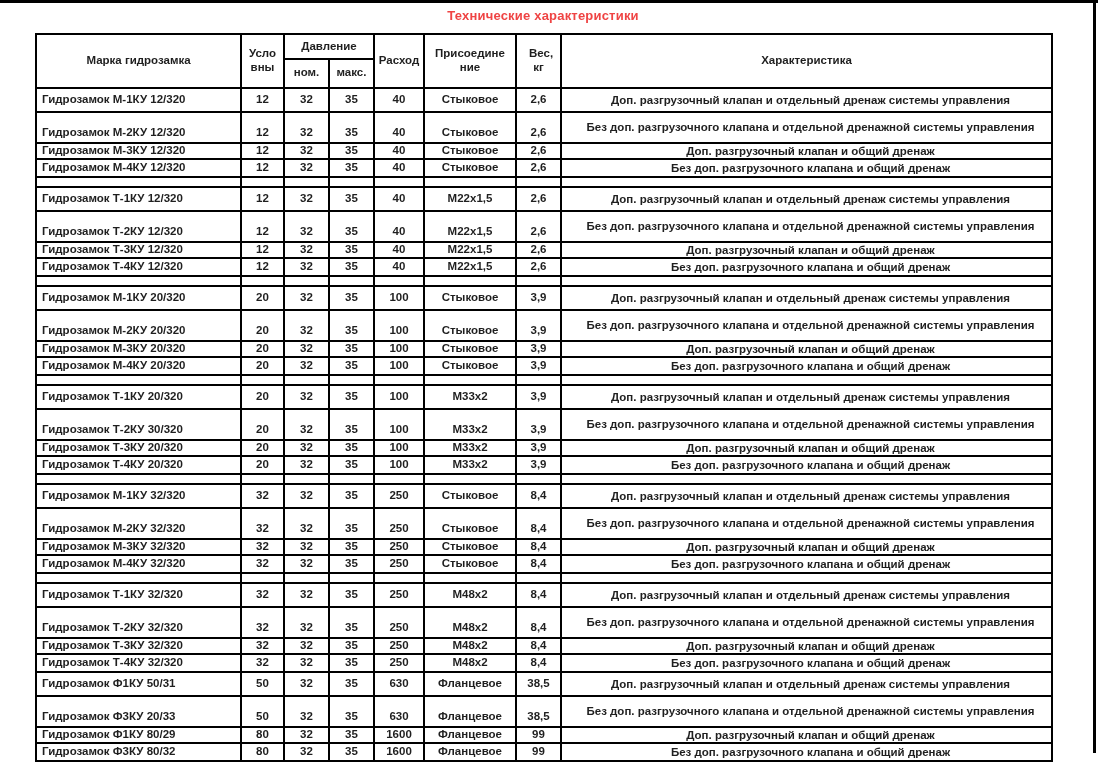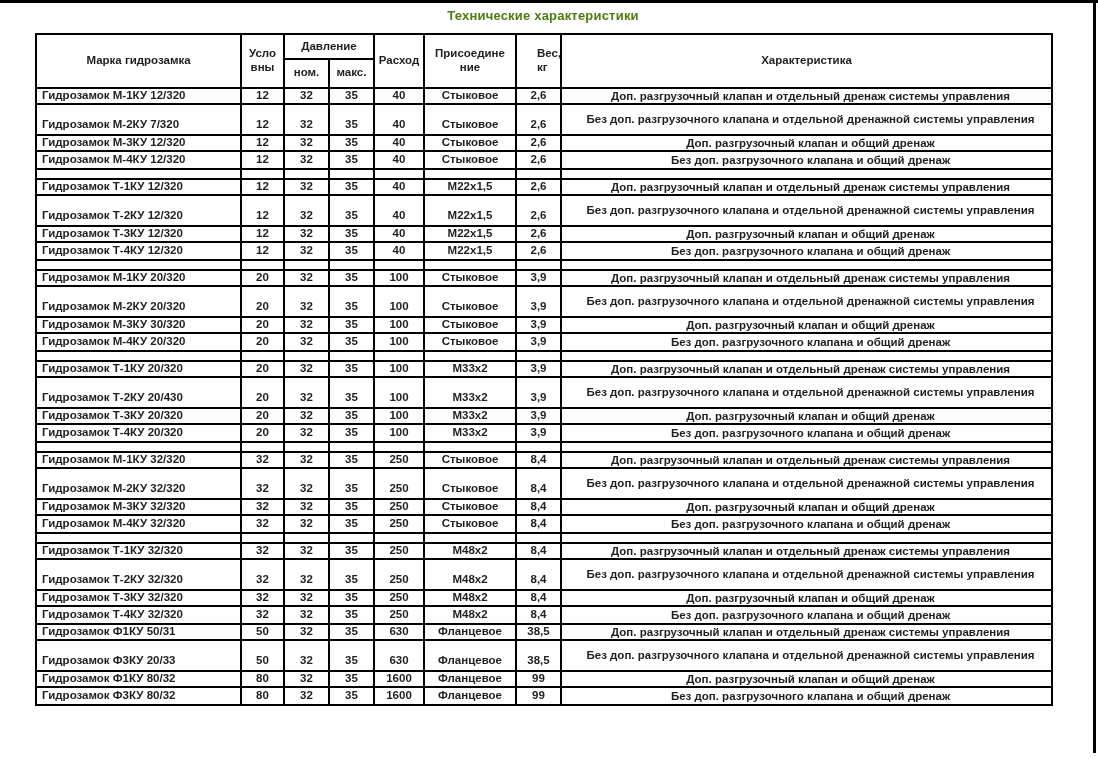--- a/index.html
+++ b/index.html
@@ -15,21 +15,21 @@
     position: absolute; left: 0; top: 0;
     width: 1098px; height: 3px; background: #000;
   }
   .frame-right {
     position: absolute; left: 1093px; top: 0;
     width: 3px; height: 753px; background: #000;
   }
   .title {
     position: absolute; left: 35px; top: 8px; width: 1016px;
     text-align: center; font-weight: bold; font-size: 13px;
-    color: #4d7c0f; letter-spacing: 0.2px;
+    color: #ef4444; letter-spacing: 0.2px;
   }
   table.specs {
     position: absolute; left: 35px; top: 33px; width: 1016px;
     border-collapse: collapse; table-layout: fixed;
   }
   .specs th, .specs td {
     border: 2px solid #000000;
     font-weight: bold;
     font-size: 11.5px;
     color: #1f1f1f;
@@ -37,23 +37,23 @@
     vertical-align: middle;
     padding: 0;
     line-height: 1.2;
     overflow: hidden;
   }
   tr.h1 th { height: 21px; }
   tr.h2 th { height: 24px; }
   th.th-du { word-break: break-all; padding: 12px 5px; }
   th.th-flow { word-break: break-all; padding: 0 0; }
   th.th-conn { word-break: break-all; padding: 0 9px; margin-left: 35px; }
-  th.th-weight { padding: 0 20px; }
-
-  tr.v1 > td { height: 16px; }
+  th.th-weight { padding: 0 12px; }
+
+  tr.v1 > td { height: 24px; }
   tr.v2 > td { height: 31px; vertical-align: bottom; padding-bottom: 2px; }
   tr.v2 > td.cell-char { vertical-align: middle; padding-bottom: 0; }
   tr.v3 > td { height: 14px; }
   tr.v4 > td { height: 18px; }
   tr.spacer > td { height: 10px; }
 
   td.cell-model { text-align: left; padding-left: 5px; }
   td.cell-char { padding-left: 8px; padding-right: 0; line-height: 14px; }
 </style>
 </head>
@@ -95,21 +95,21 @@
         <td class="cell-model">Гидрозамок М-1КУ 12/320</td>
         <td>12</td>
         <td>32</td>
         <td>35</td>
         <td>40</td>
         <td>Стыковое</td>
         <td>2,6</td>
         <td class="cell-char">Доп. разгрузочный клапан и отдельный дренаж системы управления</td>
       </tr>
       <tr class="v2">
-        <td class="cell-model">Гидрозамок М-2КУ 7/320</td>
+        <td class="cell-model">Гидрозамок М-2КУ 12/320</td>
         <td>12</td>
         <td>32</td>
         <td>35</td>
         <td>40</td>
         <td>Стыковое</td>
         <td>2,6</td>
         <td class="cell-char">Без доп. разгрузочного клапана и отдельной дренажной системы управления</td>
       </tr>
       <tr class="v3">
         <td class="cell-model">Гидрозамок М-3КУ 12/320</td>
@@ -205,21 +205,21 @@
         <td class="cell-model">Гидрозамок М-2КУ 20/320</td>
         <td>20</td>
         <td>32</td>
         <td>35</td>
         <td>100</td>
         <td>Стыковое</td>
         <td>3,9</td>
         <td class="cell-char">Без доп. разгрузочного клапана и отдельной дренажной системы управления</td>
       </tr>
       <tr class="v3">
-        <td class="cell-model">Гидрозамок М-3КУ 30/320</td>
+        <td class="cell-model">Гидрозамок М-3КУ 20/320</td>
         <td>20</td>
         <td>32</td>
         <td>35</td>
         <td>100</td>
         <td>Стыковое</td>
         <td>3,9</td>
         <td class="cell-char">Доп. разгрузочный клапан и общий дренаж</td>
       </tr>
       <tr class="v4">
         <td class="cell-model">Гидрозамок М-4КУ 20/320</td>
@@ -245,21 +245,21 @@
         <td class="cell-model">Гидрозамок Т-1КУ 20/320</td>
         <td>20</td>
         <td>32</td>
         <td>35</td>
         <td>100</td>
         <td>М33х2</td>
         <td>3,9</td>
         <td class="cell-char">Доп. разгрузочный клапан и отдельный дренаж системы управления</td>
       </tr>
       <tr class="v2">
-        <td class="cell-model">Гидрозамок Т-2КУ 20/430</td>
+        <td class="cell-model">Гидрозамок Т-2КУ 30/320</td>
         <td>20</td>
         <td>32</td>
         <td>35</td>
         <td>100</td>
         <td>М33х2</td>
         <td>3,9</td>
         <td class="cell-char">Без доп. разгрузочного клапана и отдельной дренажной системы управления</td>
       </tr>
       <tr class="v3">
         <td class="cell-model">Гидрозамок Т-3КУ 20/320</td>
@@ -395,21 +395,21 @@
         <td class="cell-model">Гидрозамок Ф3КУ 20/33</td>
         <td>50</td>
         <td>32</td>
         <td>35</td>
         <td>630</td>
         <td>Фланцевое</td>
         <td>38,5</td>
         <td class="cell-char">Без доп. разгрузочного клапана и отдельной дренажной системы управления</td>
       </tr>
       <tr class="v3">
-        <td class="cell-model">Гидрозамок Ф1КУ 80/32</td>
+        <td class="cell-model">Гидрозамок Ф1КУ 80/29</td>
         <td>80</td>
         <td>32</td>
         <td>35</td>
         <td>1600</td>
         <td>Фланцевое</td>
         <td>99</td>
         <td class="cell-char">Доп. разгрузочный клапан и общий дренаж</td>
       </tr>
       <tr class="v4">
         <td class="cell-model">Гидрозамок Ф3КУ 80/32</td>

